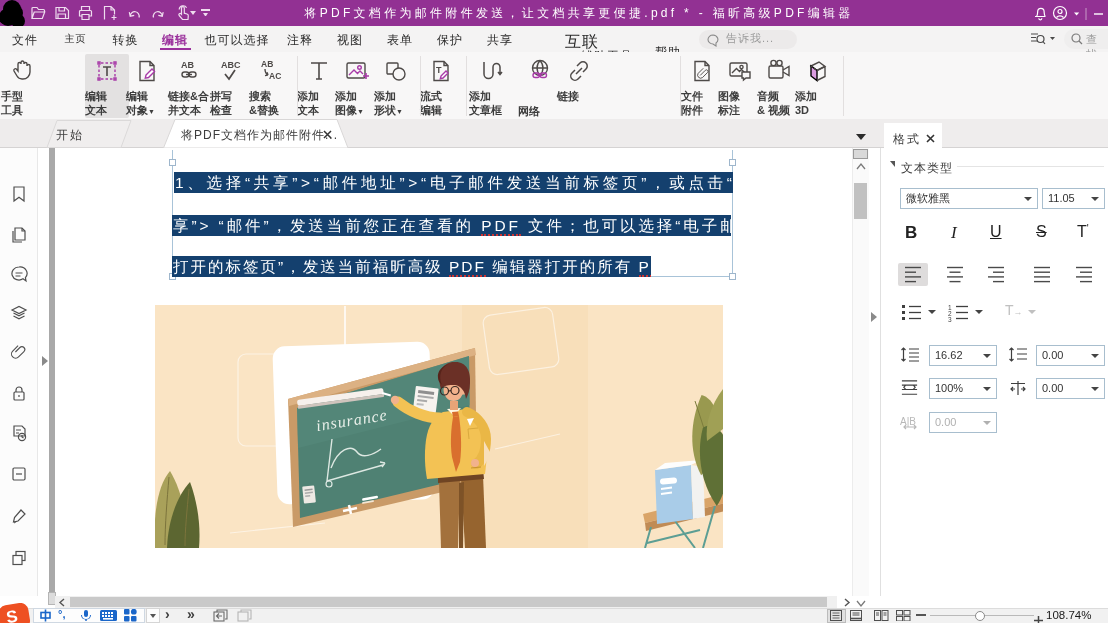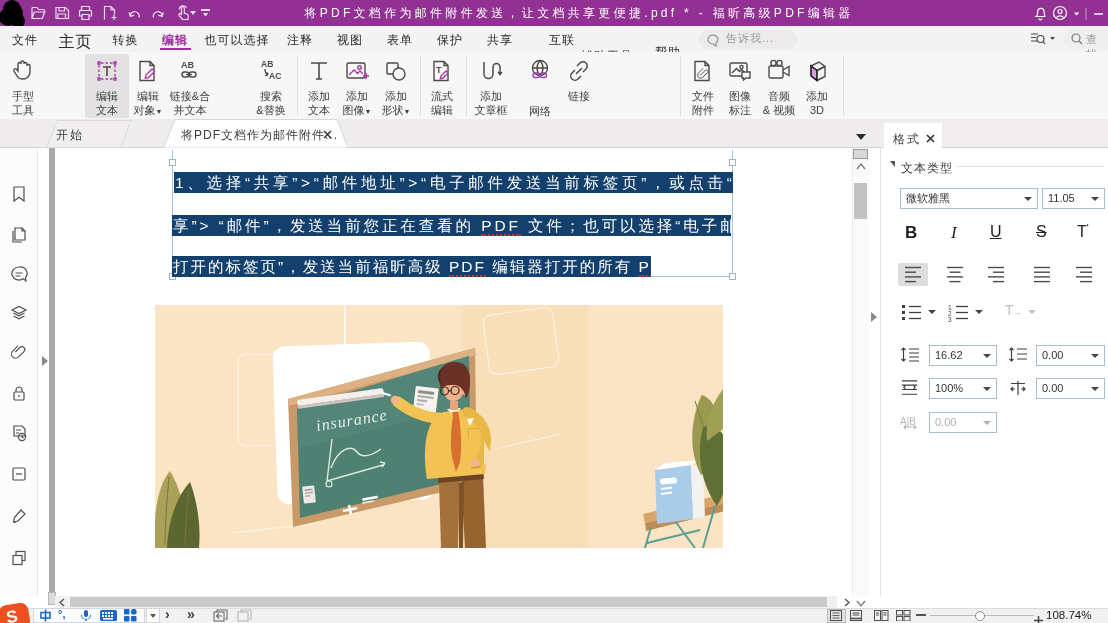--- a/index.html
+++ b/index.html
@@ -1,19 +1,19 @@
 <!DOCTYPE html>
 <html><head>
 <meta charset="utf-8">
 <style>
   * { margin:0; padding:0; box-sizing:border-box; }
   html,body { width:1108px; height:623px; overflow:hidden; font-family:"Liberation Sans",sans-serif; }
   .abs { position:absolute; }
   #root { position:relative; width:1108px; height:623px; background:#ffffff; }
-  .lbl { font-size:11px; color:#3d3d3d; text-align:center; line-height:14.5px; }
+  .lbl { font-size:11px; color:#3d3d3d; text-align:left; line-height:14.5px;font-weight:bold; }
 </style>
 </head>
 <body>
 <div id="root">
 
   <div class="abs" style="left:0;top:0;width:1108px;height:26px;background:#923193;"></div>
 
   <svg class="abs" style="left:0;top:0" width="40" height="32">
     <circle cx="12" cy="9" r="9" fill="#000"></circle>
     <circle cx="8" cy="17" r="9" fill="#000"></circle>
@@ -65,30 +65,30 @@
         <path d="M4.5 12.5 a4.5 4.5 0 0 1 7 0"></path>
       </g>
     <path d="M42 7.5 l2.6 3 2.6-3" fill="#fff" stroke="none"></path>
     <path d="M54 3 v12" stroke="#c79ac7" stroke-width="1"></path>
     <path d="M62 9 h9" stroke-width="1.4"></path>
   </svg>
 
   <div class="abs" style="left:0;top:26px;width:1108px;height:26px;background:#f4f3f3;"></div>
   <div class="abs" id="menubar" style="left:0;top:26px;width:1108px;height:26px;font-size:12px;color:#2b2b2b;">
       <div style="position:absolute;left:25px;top:6px;transform:translateX(-50%);font-size:12px;letter-spacing:1px;color:#2b2b2b;white-space:nowrap;">文件</div>
-      <div style="position:absolute;left:75.5px;top:6px;transform:translateX(-50%);font-size:16px;letter-spacing:1px;color:#2b2b2b;white-space:nowrap;">主页</div>
+      <div style="position:absolute;left:75.5px;top:6px;transform:translateX(-50%);font-size:10px;letter-spacing:1px;color:#2b2b2b;white-space:nowrap;">主页</div>
       <div style="position:absolute;left:125.5px;top:6px;transform:translateX(-50%);font-size:12px;letter-spacing:1px;color:#2b2b2b;white-space:nowrap;">转换</div>
       <div style="position:absolute;left:175px;top:6px;transform:translateX(-50%);font-size:12px;letter-spacing:1px;color:#9a309c;font-weight:bold;white-space:nowrap;">编辑</div>
       <div style="position:absolute;left:237px;top:6px;transform:translateX(-50%);font-size:12px;letter-spacing:1px;color:#2b2b2b;white-space:nowrap;">也可以选择</div>
       <div style="position:absolute;left:300px;top:6px;transform:translateX(-50%);font-size:12px;letter-spacing:1px;color:#2b2b2b;white-space:nowrap;">注释</div>
       <div style="position:absolute;left:350px;top:6px;transform:translateX(-50%);font-size:12px;letter-spacing:1px;color:#2b2b2b;white-space:nowrap;">视图</div>
       <div style="position:absolute;left:400px;top:6px;transform:translateX(-50%);font-size:12px;letter-spacing:1px;color:#2b2b2b;white-space:nowrap;">表单</div>
       <div style="position:absolute;left:450px;top:6px;transform:translateX(-50%);font-size:12px;letter-spacing:1px;color:#2b2b2b;white-space:nowrap;">保护</div>
       <div style="position:absolute;left:500px;top:6px;transform:translateX(-50%);font-size:12px;letter-spacing:1px;color:#2b2b2b;white-space:nowrap;">共享</div>
-      <div style="position:absolute;left:562px;top:6px;transform:translateX(-50%);font-size:12px;letter-spacing:1px;color:#2b2b2b;white-space:nowrap;">互联</div>
+      <div style="position:absolute;left:582px;top:6px;transform:translateX(-50%);font-size:16px;letter-spacing:1px;color:#2b2b2b;white-space:nowrap;">互联</div>
       <div style="position:absolute;left:607px;top:22px;transform:translateX(-50%);font-size:12px;letter-spacing:1px;color:#2b2b2b;white-space:nowrap;">辅助工具</div>
       <div style="position:absolute;left:668px;top:6px;transform:translateX(-50%);font-size:12px;letter-spacing:1px;color:#2b2b2b;white-space:nowrap;margin-top:12px;">帮助</div>
       <div style="position:absolute;left:160px;top:21.5px;width:31px;height:2.5px;background:#9a309c;"></div>
     </div>
 
   <div class="abs" style="left:699px;top:30px;width:98px;height:19px;background:#eceaea;border-radius:10px;"></div>
   <svg class="abs" style="left:706px;top:33px" width="14" height="14" fill="none" stroke="#8a8a8a" stroke-width="1.1">
       <path d="M7 2 a5 4.5 0 1 0 0 9 l3 2 v-3 a5 4.5 0 0 0-3-8 z"></path>
     </svg>
   <div class="abs" style="left:726px;top:31px;font-size:11px;color:#9b9b9b;letter-spacing:1px;">告诉我...</div>
@@ -130,20 +130,27 @@
         <div class="lbl" style="position:absolute;top:34.5px;width:100%;">编辑<br>对象<span style="font-size:7px">▼</span></div>
       </div>
       <div style="position:absolute;left:168px;top:2px;width:44px;height:64px;">
         <svg width="26" height="26" viewBox="0 0 26 26" fill="none" stroke="#4e4a48" stroke-width="1.4" style="position:absolute;left:50%;top:3.5px;transform:translateX(-50%);">
           <text x="4" y="10" font-size="9" fill="#4e4a48" stroke="none" font-weight="bold">AB</text>
           <rect x="5" y="14" width="7" height="5" rx="2.5"></rect>
           <rect x="12" y="14" width="7" height="5" rx="2.5"></rect>
           <path d="M9 16.5 h6"></path>
         </svg>
         <div class="lbl" style="position:absolute;top:34.5px;width:100%;">链接&amp;合<br>并文本</div>
+      </div>
+      <div style="position:absolute;left:210px;top:2px;width:44px;height:64px;">
+        <svg width="26" height="26" viewBox="0 0 26 26" fill="none" stroke="#4e4a48" stroke-width="1.4" style="position:absolute;left:50%;top:3.5px;transform:translateX(-50%);">
+          <text x="2" y="10" font-size="9" fill="#4e4a48" stroke="none" font-weight="bold">ABC</text>
+          <path d="M6 16 l4 5 6-9" stroke-width="1.7"></path>
+        </svg>
+        <div class="lbl" style="position:absolute;top:34.5px;width:100%;">拼写<br>检查</div>
       </div>
       <div style="position:absolute;left:249px;top:2px;width:44px;height:64px;">
         <svg width="26" height="26" viewBox="0 0 26 26" fill="none" stroke="#4e4a48" stroke-width="1.4" style="position:absolute;left:50%;top:3.5px;transform:translateX(-50%);">
           <text x="3" y="9" font-size="8.5" fill="#4e4a48" stroke="none" font-weight="bold">AB</text>
           <text x="11" y="21" font-size="8.5" fill="#4e4a48" stroke="none" font-weight="bold">AC</text>
           <path d="M7 11 c0 4 1 5 3 6 M10 17 l-3 .6 M10 17 l-1-2.8"></path>
         </svg>
         <div class="lbl" style="position:absolute;top:34.5px;width:100%;">搜索<br>&amp;替换</div>
       </div>
       <div style="position:absolute;left:297px;top:2px;width:44px;height:64px;">

